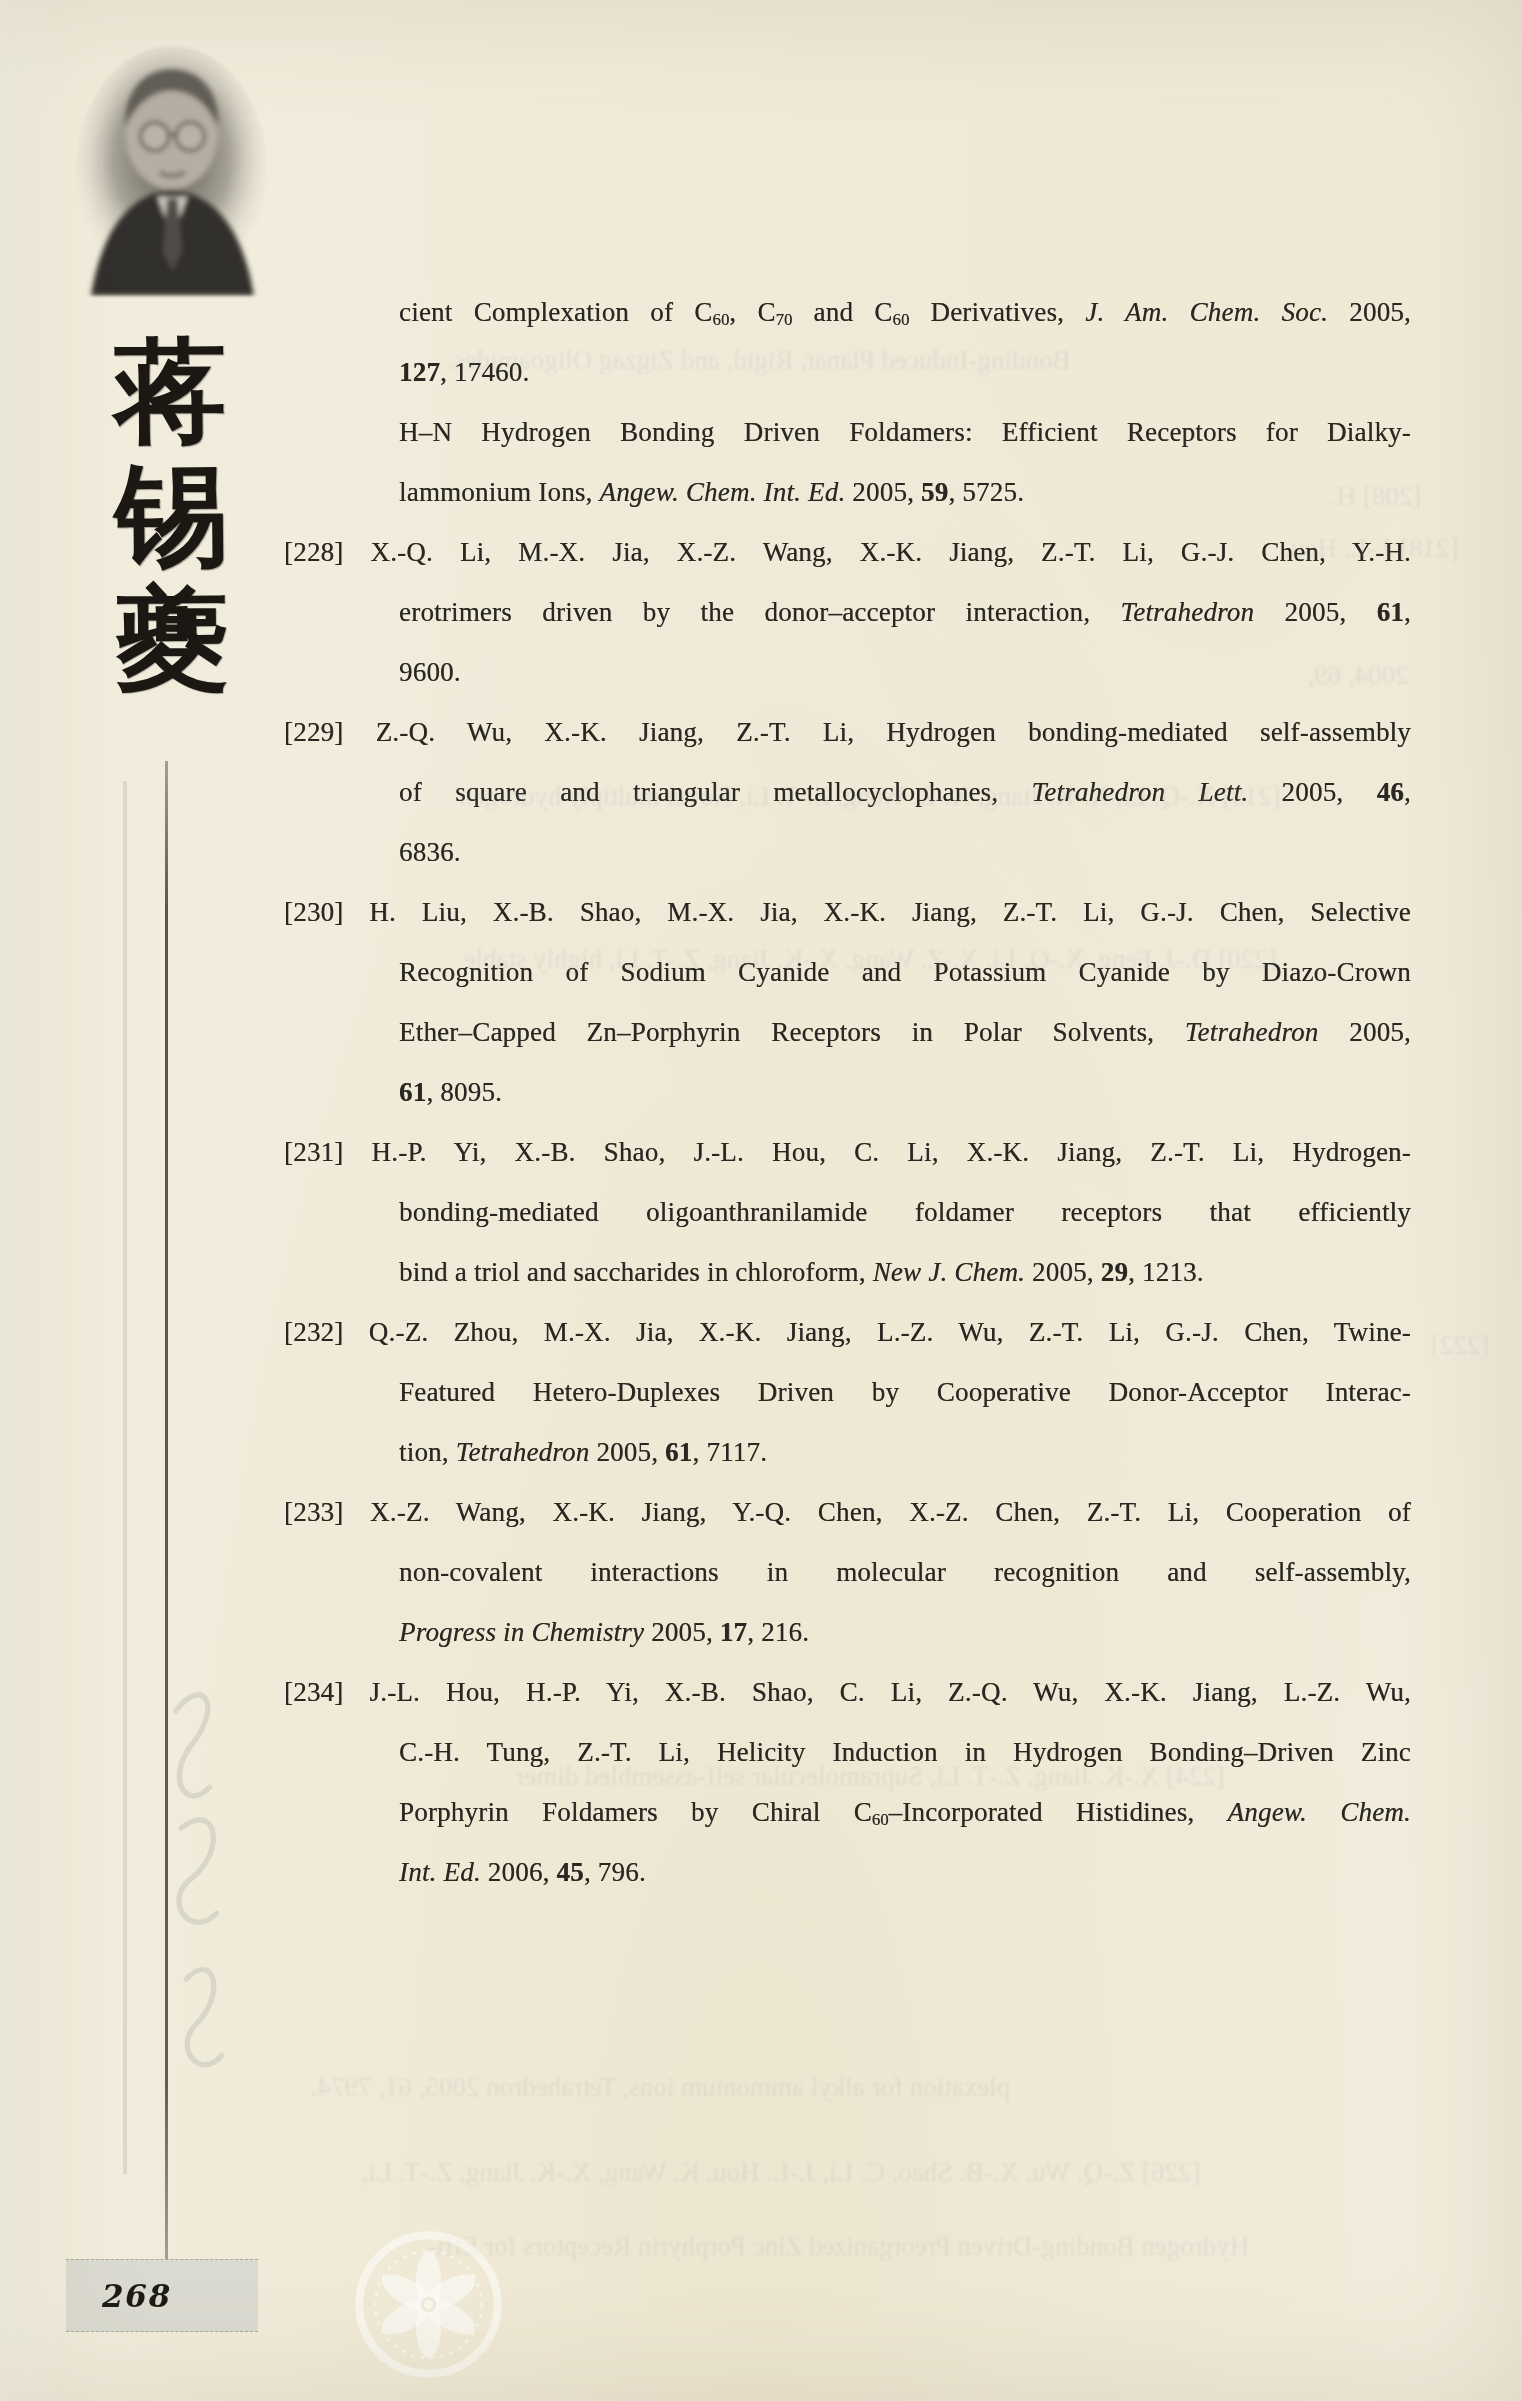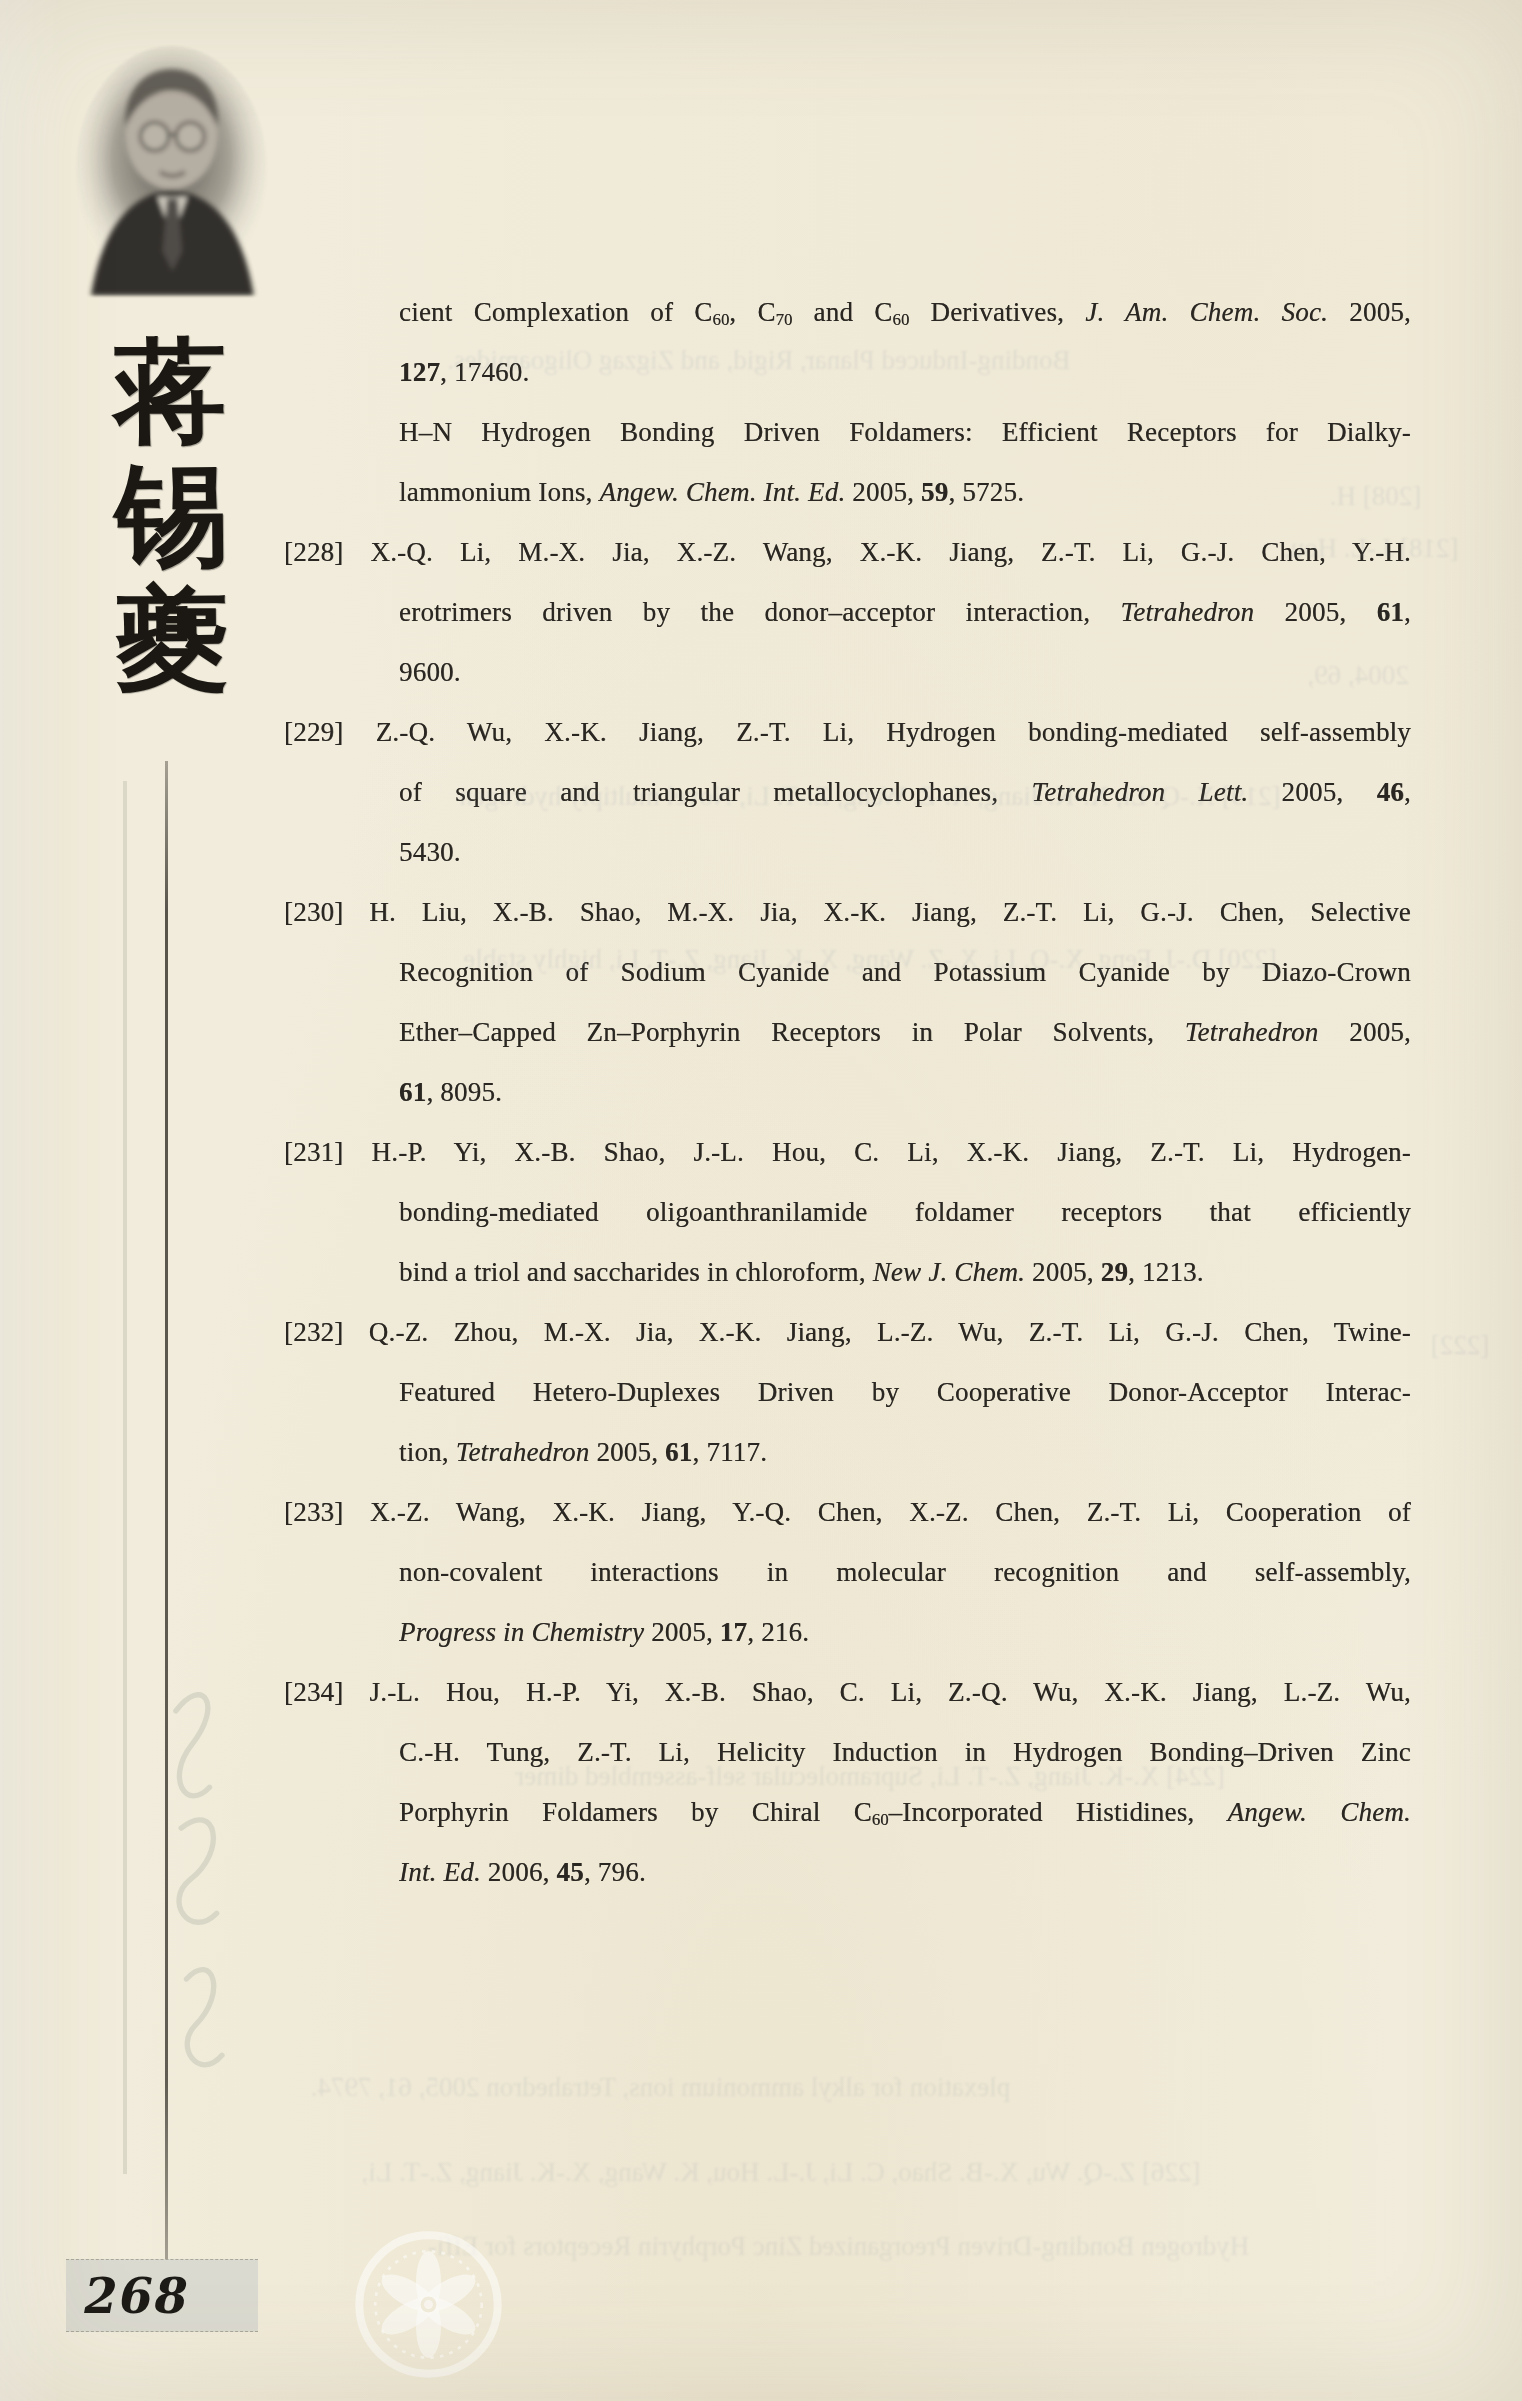--- a/index.html
+++ b/index.html
@@ -60,21 +60,21 @@
   
   .squiggle{position:absolute;left:135px;top:1679px;opacity:.55;}
 
   
   .pagenum-box{position:absolute;left:66px;top:2259px;width:192px;height:71px;
     background:#dbdad0;
     border-top:1.8px dashed rgba(128,126,112,.55);
     border-bottom:1.8px dashed rgba(128,126,112,.55);
     display:flex;align-items:center;justify-content:center;}
   .pagenum{font-family:"DejaVu Serif","Liberation Serif",serif;
-    font-weight:700;font-style:italic;font-size:48px;color:#1d1b17;
+    font-weight:700;font-style:italic;font-size:31px;color:#1d1b17;
     letter-spacing:1.8px;transform:translateX(-25px);}
 
   .watermark{position:absolute;left:353px;top:2222px;display:flex;
     align-items:center;gap:19.5px;opacity:.85;pointer-events:none;}
   .wm-text{font-family:"DejaVu Sans","Liberation Sans",sans-serif;
     font-size:83px;font-weight:600;letter-spacing:12.4px;
     color:rgba(255,255,255,.52);white-space:nowrap;
     text-shadow:0 0 1.8px rgba(255,255,255,.35);}
 </style>
 </head>
@@ -134,21 +134,21 @@
         <div class="rline lst ind"><span>lammonium Ions, </span><span class="it">Angew. Chem. Int. Ed.</span><span> 2005, </span><span class="bd">59</span><span>, 5725.</span></div>
       </div>
       <div>
         <div class="rline jst"><span>[228] X.-Q. Li, M.-X. Jia, X.-Z. Wang, X.-K. Jiang, Z.-T. Li, G.-J. Chen, Y.-H.</span></div>
         <div class="rline jst ind"><span>erotrimers driven by the donor–acceptor interaction, </span><span class="it">Tetrahedron</span><span> 2005, </span><span class="bd">61</span><span>,</span></div>
         <div class="rline lst ind"><span>9600.</span></div>
       </div>
       <div>
         <div class="rline jst"><span>[229] Z.-Q. Wu, X.-K. Jiang, Z.-T. Li, Hydrogen bonding-mediated self-assembly</span></div>
         <div class="rline jst ind"><span>of square and triangular metallocyclophanes, </span><span class="it">Tetrahedron Lett.</span><span> 2005, </span><span class="bd">46</span><span>,</span></div>
-        <div class="rline lst ind"><span>5430.</span></div>
+        <div class="rline lst ind"><span>6836.</span></div>
       </div>
       <div>
         <div class="rline jst"><span>[230] H. Liu, X.-B. Shao, M.-X. Jia, X.-K. Jiang, Z.-T. Li, G.-J. Chen, Selective</span></div>
         <div class="rline jst ind"><span>Recognition of Sodium Cyanide and Potassium Cyanide by Diazo-Crown</span></div>
         <div class="rline jst ind"><span>Ether–Capped Zn–Porphyrin Receptors in Polar Solvents, </span><span class="it">Tetrahedron</span><span> 2005,</span></div>
         <div class="rline lst ind"><span class="bd">61</span><span>, 8095.</span></div>
       </div>
       <div>
         <div class="rline jst"><span>[231] H.-P. Yi, X.-B. Shao, J.-L. Hou, C. Li, X.-K. Jiang, Z.-T. Li, Hydrogen-</span></div>
         <div class="rline jst ind"><span>bonding-mediated oligoanthranilamide foldamer receptors that efficiently</span></div>

